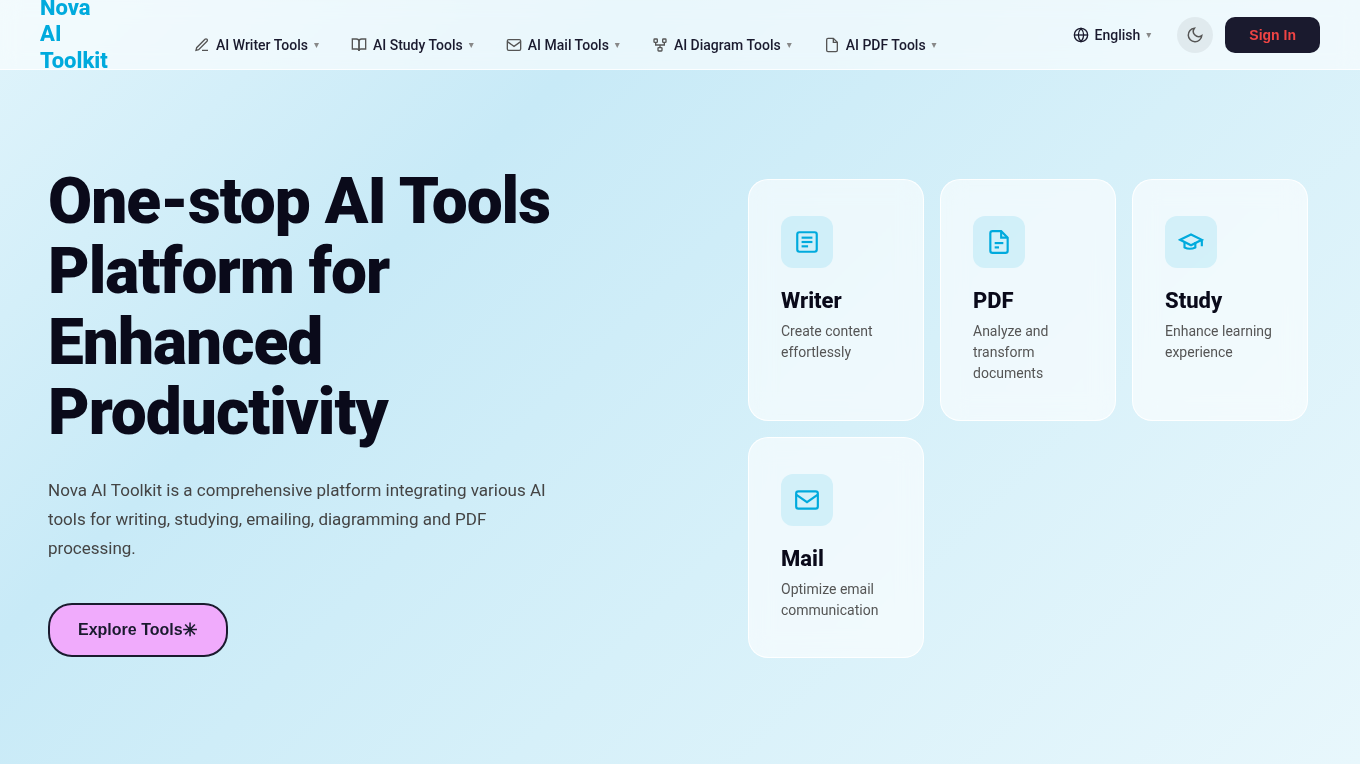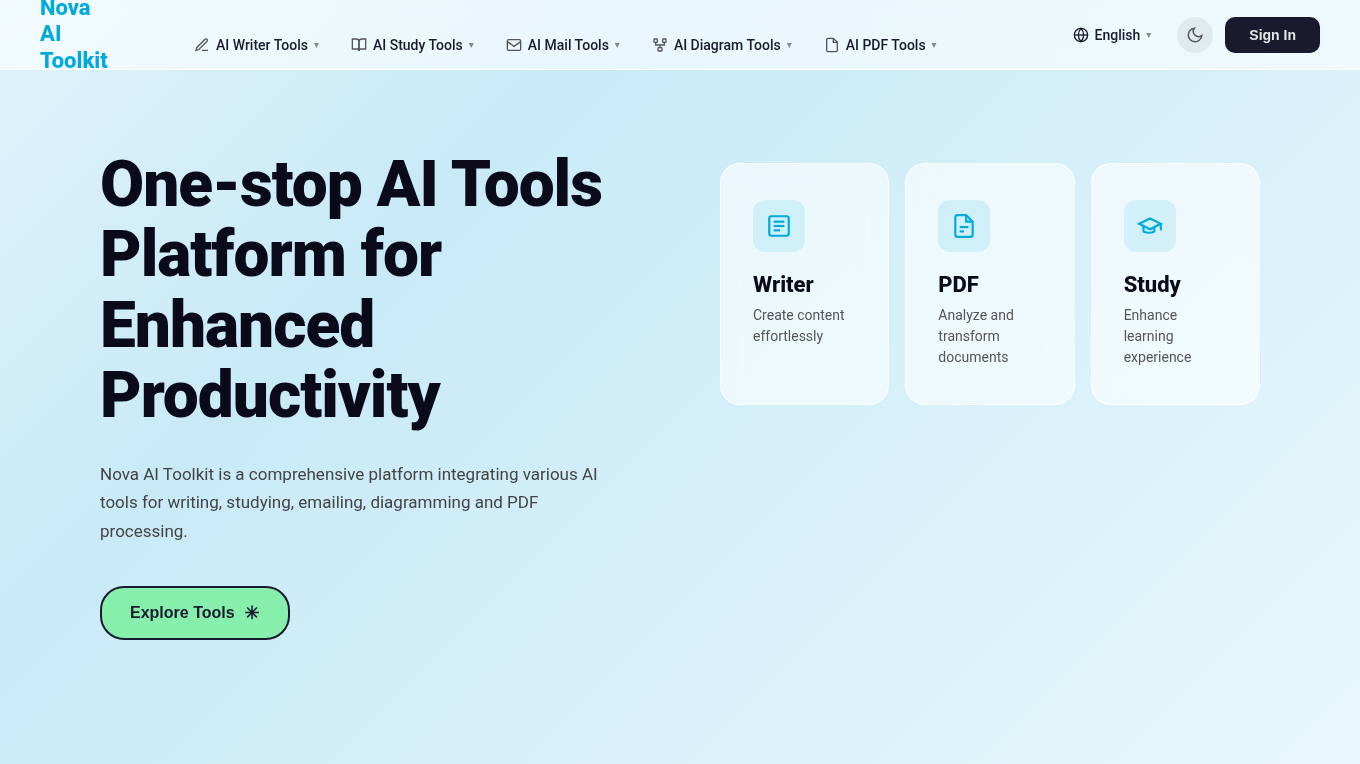--- a/index.html
+++ b/index.html
@@ -83,33 +83,34 @@
       background: rgba(0,0,0,0.06);
       display: flex;
       align-items: center;
       justify-content: center;
       cursor: pointer;
       font-size: 16px;
     }
     .sign-in-btn {
       padding: 10px 24px;
       background: #1a1a2e;
-      color: #e5e5e5;
+      color: #ef4444;
       border: none;
       border-radius: 10px;
       font-size: 14px;
       font-weight: 600;
       cursor: pointer;
       transition: background 0.2s;
     }
 
     
     .hero {
       display: flex;
-      padding: 80px 100px;
+      align-items: center;
+      padding: 80px 48px;
       min-height: calc(100vh - 80px);
       gap: 80px;
     }
     .hero-left {
       flex: 1;
       max-width: 620px;
     }
     .hero-title {
       font-size: 64px;
       font-weight: 900;
@@ -121,23 +122,23 @@
     .hero-desc {
       font-size: 17px;
       line-height: 1.7;
       color: #444;
       margin-bottom: 40px;
       max-width: 520px;
     }
     .explore-btn {
       display: inline-flex;
       align-items: center;
-      gap: 10px;
+      gap: 0;
       padding: 14px 28px;
-      background: #86efac;
+      background: #f0abfc;
       color: #1a1a2e;
       border: 2px solid #1a1a2e;
       border-radius: 24px;
       font-size: 16px;
       font-weight: 600;
       cursor: pointer;
       transition: all 0.2s;
     }
     .sparkle-icon { font-size: 18px; }
 
@@ -308,16 +309,26 @@
         <div class="card-icon-wrap">
           <svg width="26" height="26" viewBox="0 0 24 24" fill="none" stroke="#00aadd" stroke-width="2">
             <path d="M22 10v6M2 10l10-5 10 5-10 5-10-5z"></path>
             <path d="M6 12v5c3.33 1.67 6.67 1.67 10 0v-5"></path>
           </svg>
         </div>
         <div class="card-title">Study</div>
         <div class="card-desc">Enhance learning experience</div>
       </div>
 
+      <div class="card">
+        <div class="card-icon-wrap">
+          <svg width="26" height="26" viewBox="0 0 24 24" fill="none" stroke="#00aadd" stroke-width="2">
+            <rect x="2" y="4" width="20" height="16" rx="2"></rect>
+              <path d="M2 7l10 7 10-7"></path>
+          </svg>
+        </div>
+        <div class="card-title">Mail</div>
+        <div class="card-desc">Optimize email communication</div>
+      </div>
 
     </div>
   </div>
 </section>
 
 </body></html>

